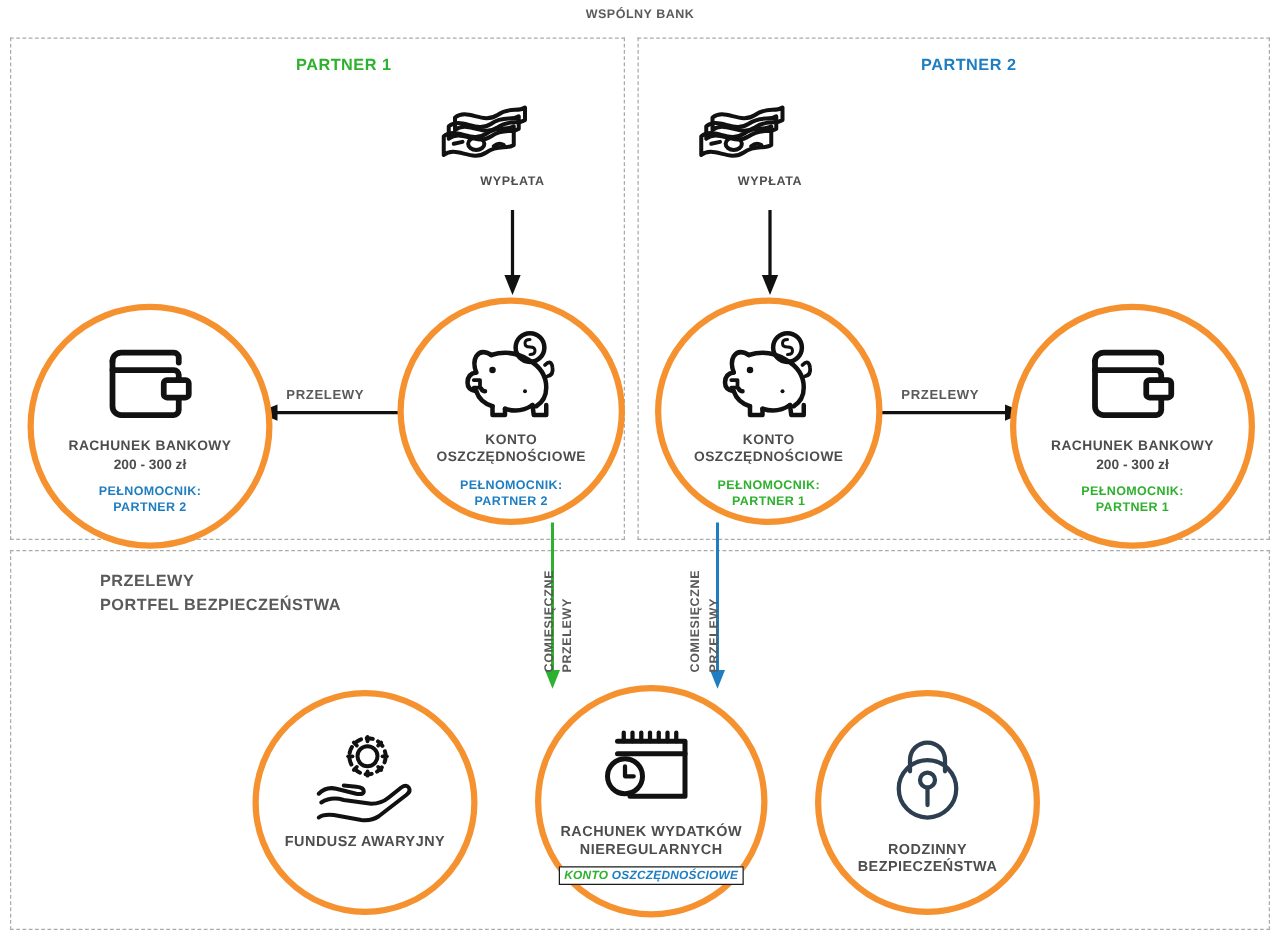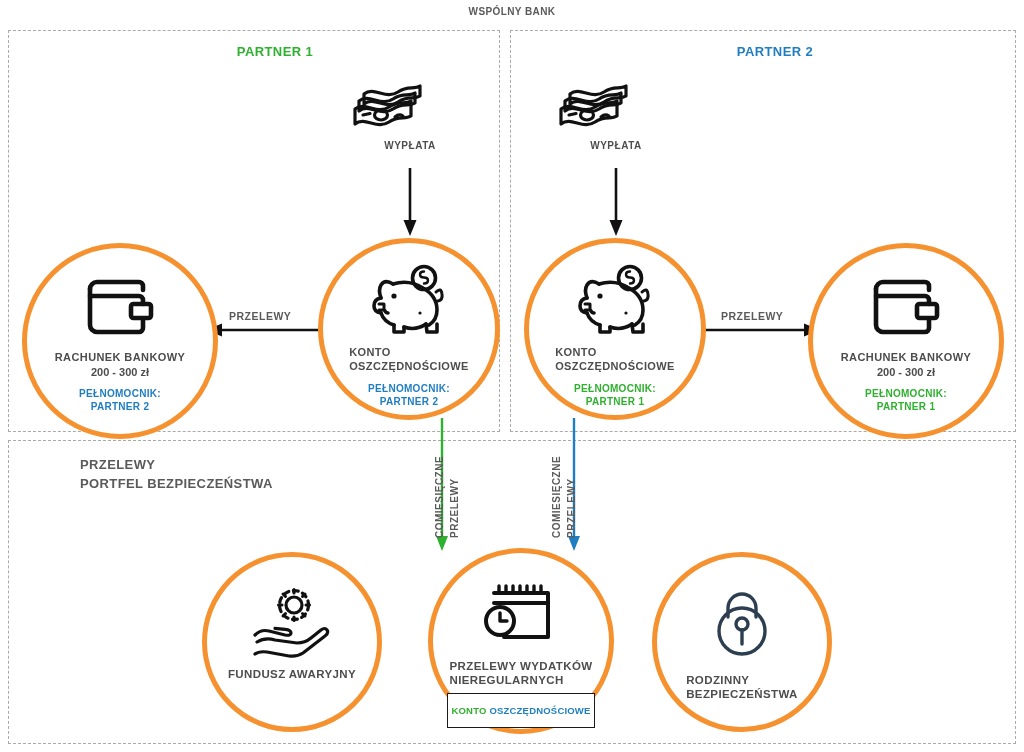--- a/index.html
+++ b/index.html
@@ -43,21 +43,21 @@
   .circle{
     position:absolute; border-radius:50%;
     border:5px solid #f5922f; background:#fff;
     display:flex; flex-direction:column;
     align-items:center; justify-content:flex-start;
     z-index:4;
   }
   .circle .ico{ display:flex; align-items:center; justify-content:center; }
   .c-label{
     font-size:11px; font-weight:bold; color:#4d4d4d;
-    letter-spacing:.4px; text-align:left; line-height:14px;
+    letter-spacing:.4px; text-align:center; line-height:14px;
   }
   .c-sub{ font-size:11px; color:#4d4d4d; text-align:center; margin-top:2px;font-weight:bold; }
   .c-pow{
     font-size:10px; font-weight:bold; text-align:center;
     line-height:13px; letter-spacing:.3px; margin-top:9px;
   }
   .blue{ color:#1f7ec1; }
   .green{ color:#2eb12e; }
 
   #acct-left  { left:22px;  top:243px; width:196px; height:196px; }
@@ -76,22 +76,23 @@
   .circle-b{ width:180px; height:180px; }
   #fund-emerg { left:202px; top:552px; }
   #fund-irreg { left:428px; top:548px; width:186px; height:186px; }
   #cushion    { left:652px; top:552px; }
   .circle-b .ico{ margin-top:32px; }
   .circle-b .c-label, #fund-irreg .c-label{ margin-top:16px; font-size:11.5px; }
   #fund-irreg .ico{ margin-top:28px; }
 
   .tagbox{
     margin-top:6px; border:1.2px solid #1a1a1a; background:#fff;
-    padding:11px 3px; font-size:9.5px; font-weight:bold; letter-spacing:.2px;
+    padding:1px 3px; font-size:9.5px; font-weight:bold; letter-spacing:.2px;
     white-space:nowrap;
+    font-style:italic;
   }
 
   
   .money-grp{ position:absolute; width:120px; text-align:center; z-index:3; }
   #money-left { left:350px; top:74px; }
   #money-right{ left:556px; top:74px; }
   .money-lbl{
     font-size:10px; font-weight:bold; color:#4d4d4d;
     letter-spacing:.5px; margin-top:6px;
   }
@@ -355,21 +356,21 @@
               <path d="M46 12 v-7"></path>
               <path d="M53 12 v-7"></path>
             <path d="M60 12 v-7"></path>
           </g>
           <circle cx="19" cy="40" r="14"></circle>
           <path d="M19 32 v8 h7" stroke-width="3.4"></path>
         </g>
       </svg>
     </span>
     <div class="c-label">
-      <div>PRZELEWY WYDATKÓW</div>
+      <div>RACHUNEK WYDATKÓW</div>
       <div>NIEREGULARNYCH</div>
     </div>
     <div class="tagbox">
       <span class="green">KONTO</span>
       <span class="blue">OSZCZĘDNOŚCIOWE</span>
     </div>
   </div>
 
   <div class="circle circle-b" id="cushion">
     <span class="ico">

